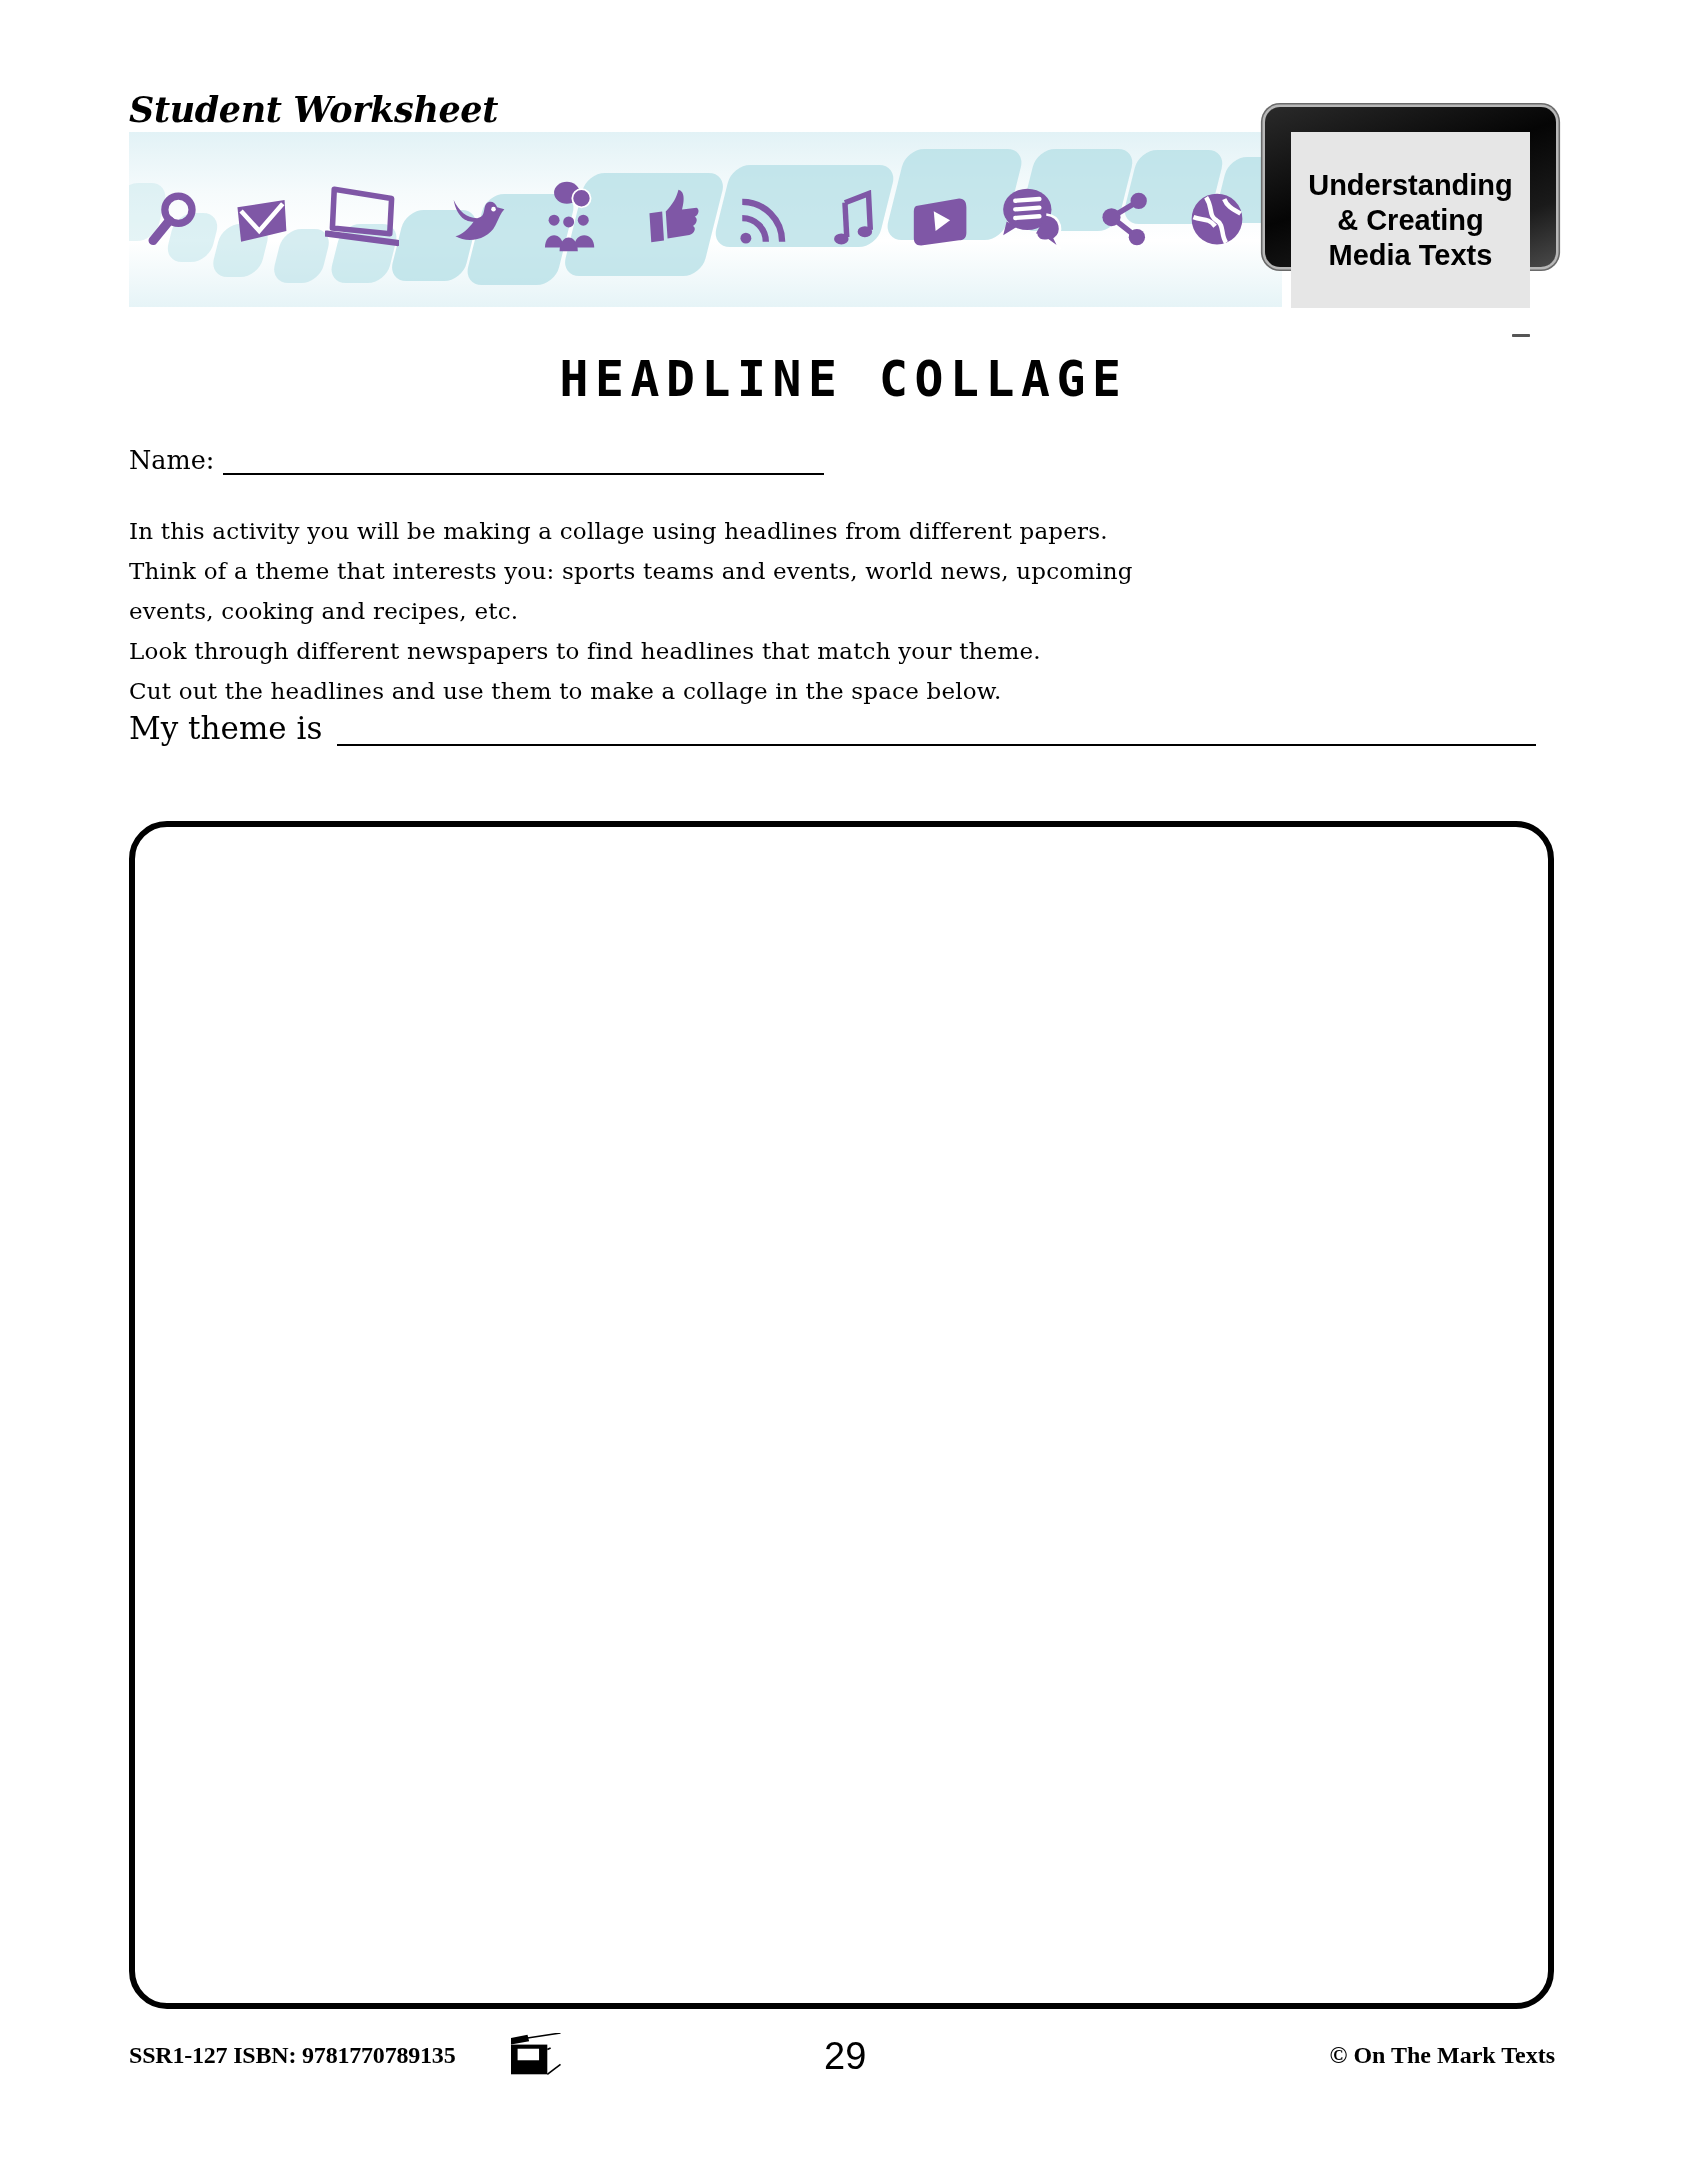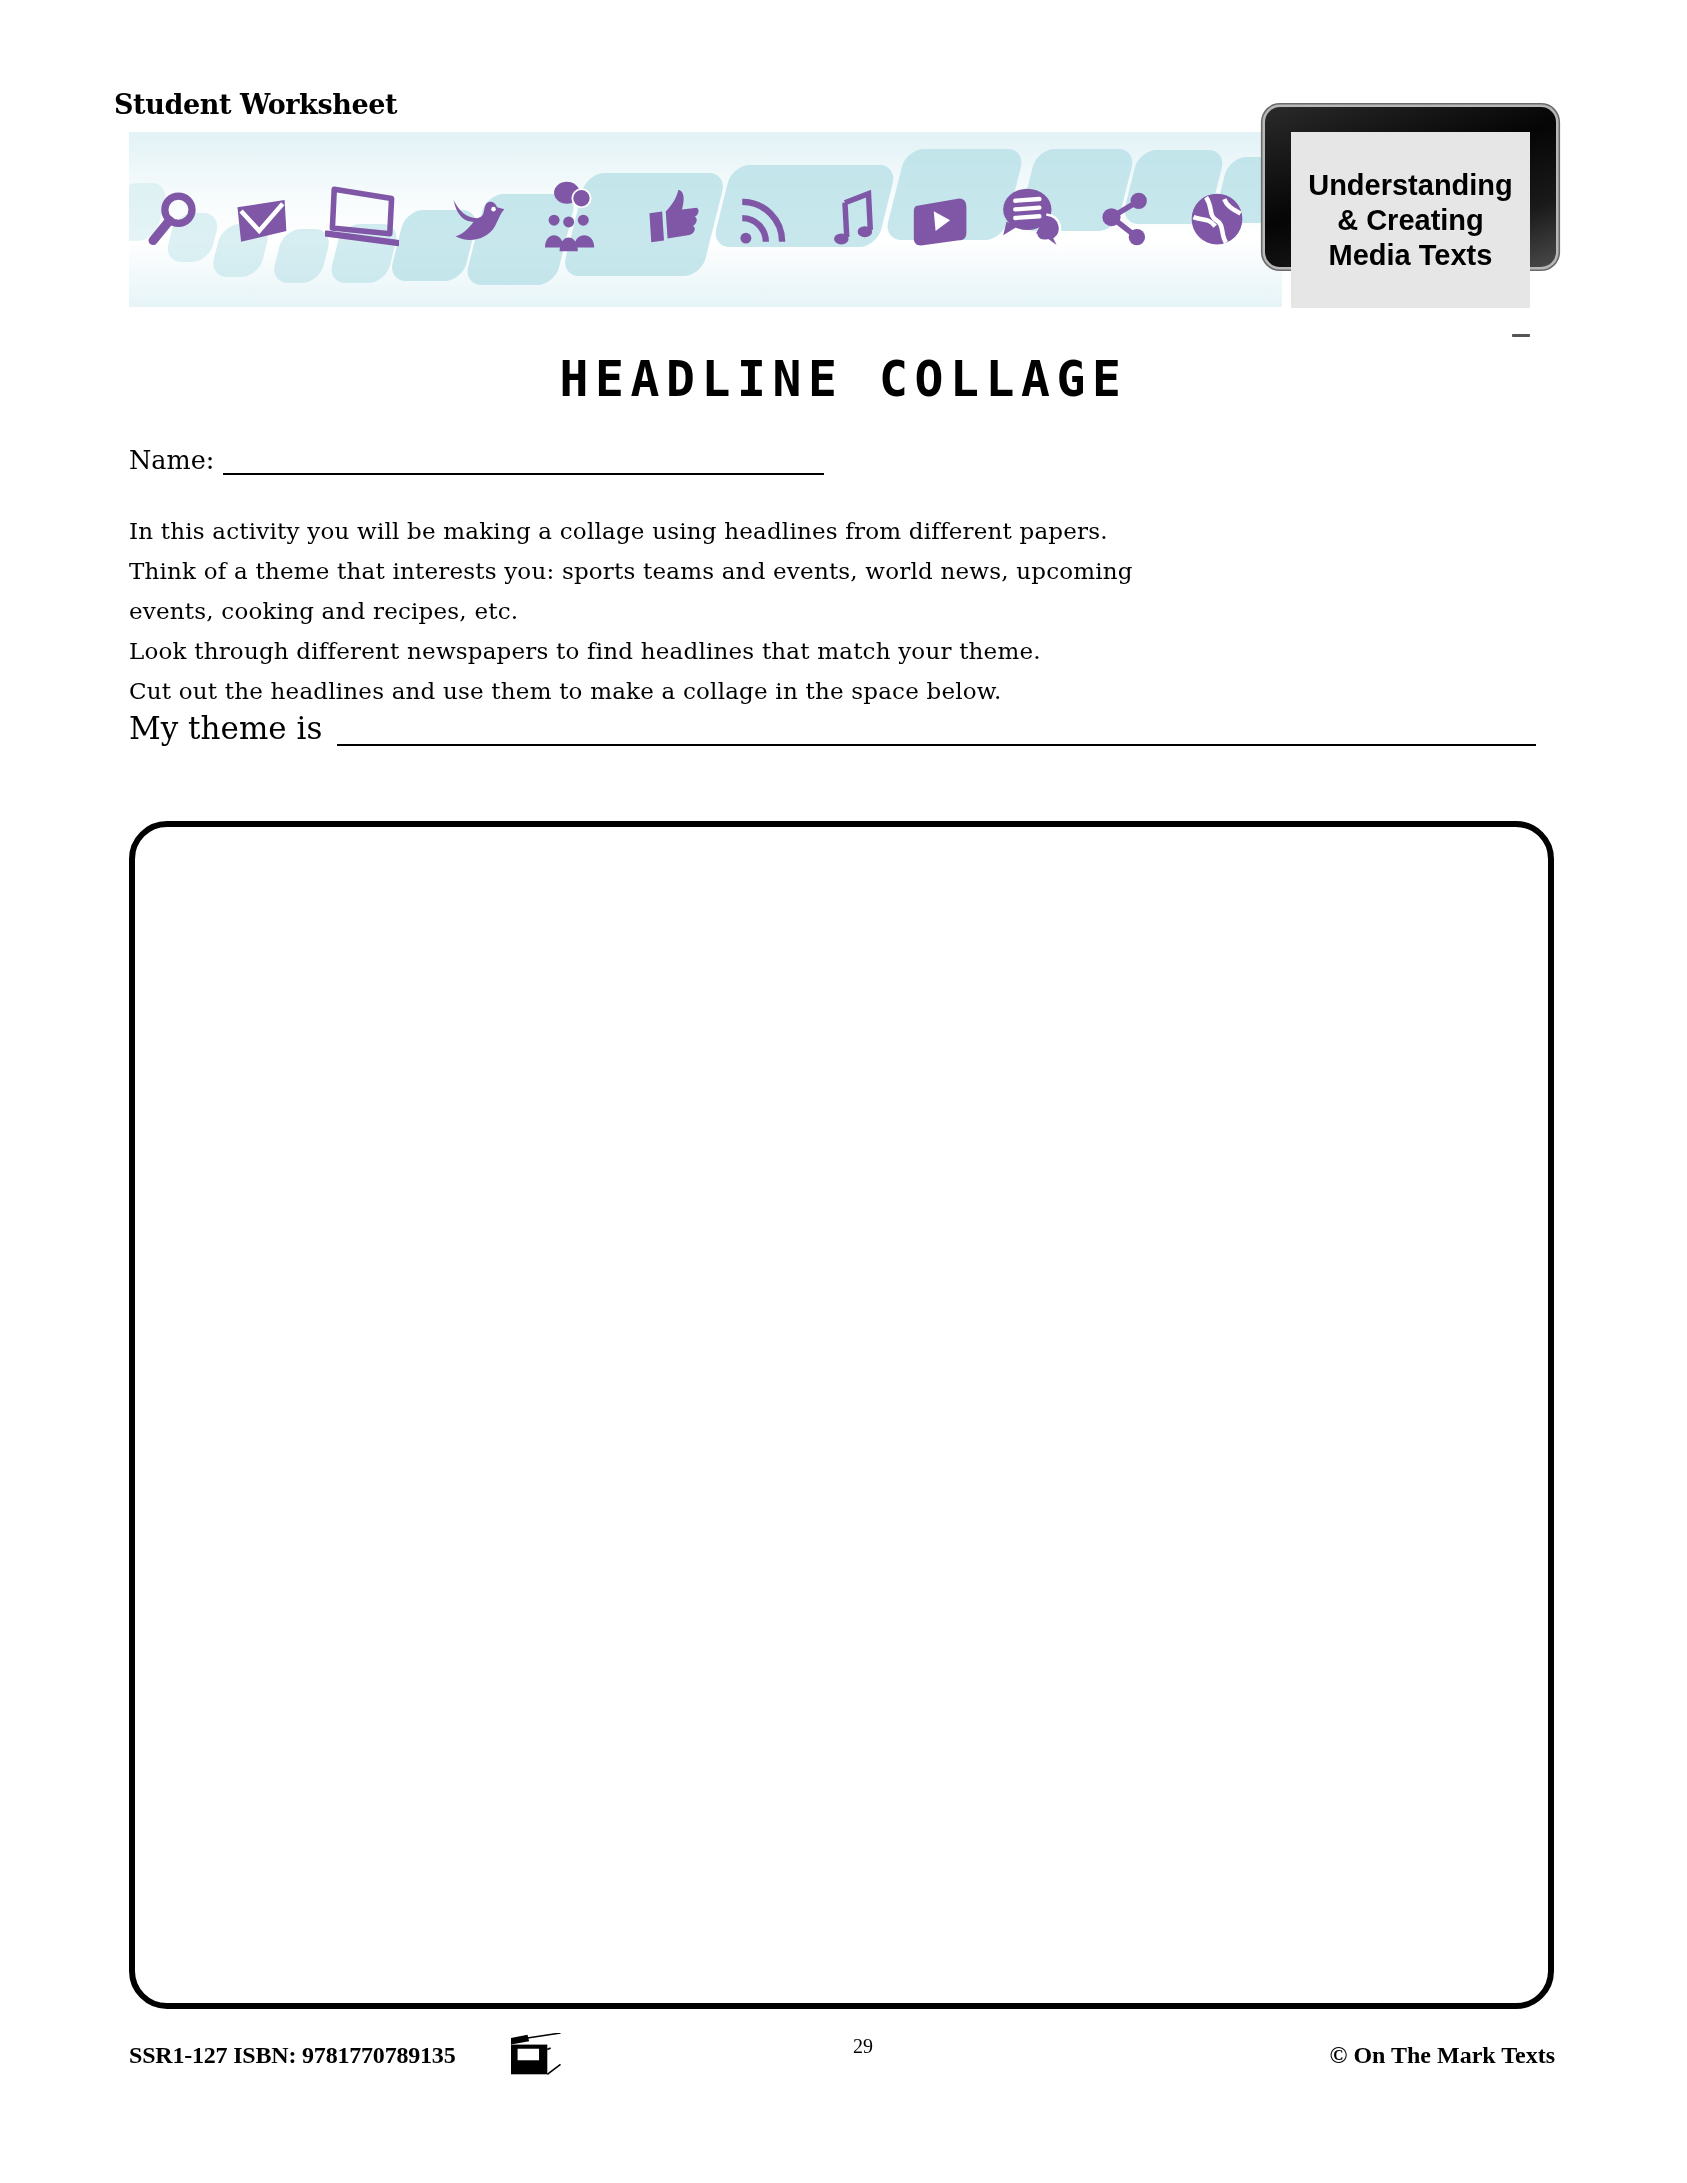--- a/index.html
+++ b/index.html
@@ -1,19 +1,19 @@
 <!DOCTYPE html>
 <html style="font-size:13px"><head>
 <meta charset="utf-8">
 <style>
   html, body { margin: 0; padding: 0; background: #ffffff; }
   body { width: 1687px; height: 2183px; position: relative; overflow: hidden; font-family: "DejaVu Serif", serif; color: #000; }
   .abs { position: absolute; }
 
-  .worksheet-label { left: 114px; top: 89px; font-family: "DejaVu Serif", serif; font-weight: bold; font-size: 27px; letter-spacing: -0.4px; }
+  .worksheet-label { left: 129px; top: 89px; font-family: "DejaVu Serif", serif; font-style: italic; font-weight: bold; font-size: 35px; letter-spacing: -0.4px; }
 
   .banner { left: 129px; top: 132px; width: 1153px; height: 175px;
     background: linear-gradient(180deg, #e2f2f6 0%, #f6fbfc 35%, #ffffff 62%, #e6f4f7 100%); overflow: hidden; }
   .banner .tile { position: absolute; background: #b4dfe6; border-radius: 18px; opacity: 0.75; transform: skewX(-14deg); }
   .icon-row { position: absolute; left: 0; top: 0; width: 1153px; height: 175px; }
   .icon { position: absolute; width: 58px; height: 58px; }
   .icon svg { width: 100%; height: 100%; }
 
   .tablet { left: 1265px; top: 107px; width: 291px; height: 160px; border-radius: 15px;
     background: linear-gradient(160deg, #2a2a2a 0%, #050505 45%, #1a1a1a 75%, #4a4a4a 100%);
@@ -31,21 +31,21 @@
 
   .para { left: 129px; top: 511px; width: 1450px; font-size: 23px; line-height: 40px; letter-spacing: 0.2px; }
   .para div { white-space: nowrap; }
 
   .theme-row { left: 129px; top: 710px; font-size: 31px; display: flex; align-items: flex-end; }
 
   .collage-box { left: 129px; top: 821px; width: 1413px; height: 1176px; border: 6.6px solid #000; border-radius: 38px; }
 
   .footer-left { left: 129px; top: 2042px; font-family: "Liberation Serif", serif; font-weight: bold; font-size: 24px; letter-spacing: -0.2px; }
   .copier { left: 511px; top: 2033px; width: 99px; height: 43px; }
-  .page-num { left: 824px; top: 2035px; width: 49px; text-align: right; font-family: Liberation Serif, serif; font-size: 20px; }
+  .page-num { left: 824px; top: 2035px; width: 49px; text-align: left; font-family: Liberation Sans, sans-serif; font-size: 38px; }
   .footer-right { right: 132px; top: 2042px; font-family: "Liberation Serif", serif; font-weight: bold; font-size: 24px; }
 </style>
 </head>
 <body>
 
 <div class="abs worksheet-label">Student Worksheet</div>
 
 <div class="abs banner">
   <div class="tile" style="left:-16.5px;top:51px;width:49px;height:58px;opacity:.35"></div>
   <div class="tile" style="left:41px;top:81px;width:45px;height:49px;opacity:.45"></div>

